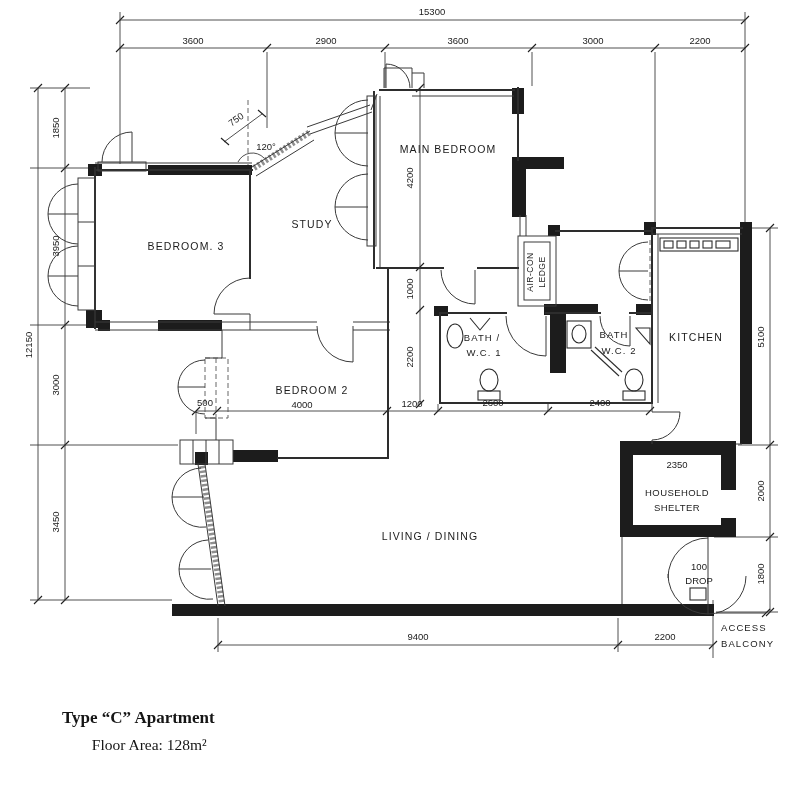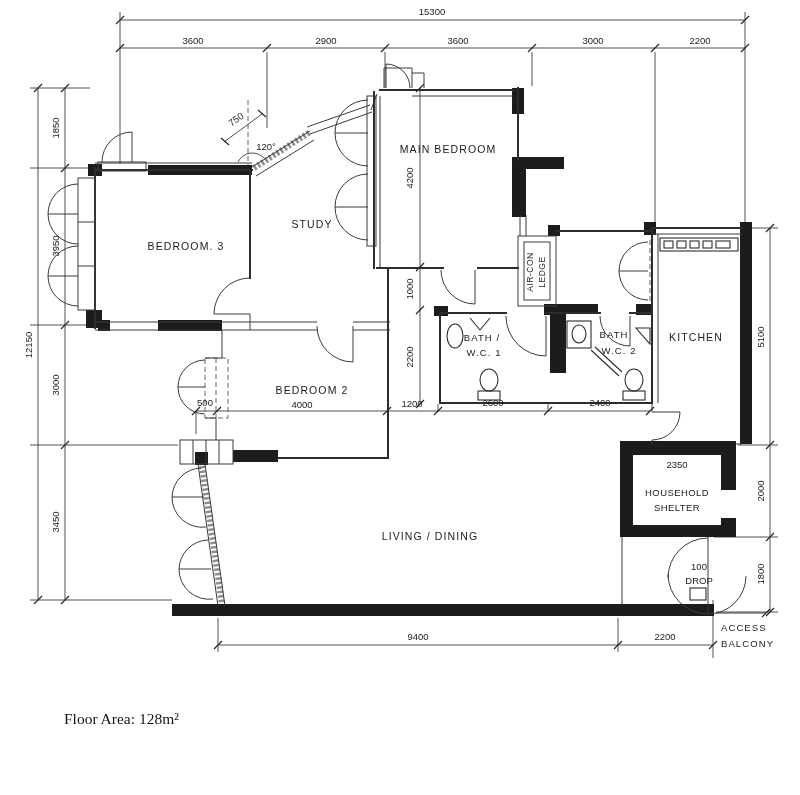--- a/index.html
+++ b/index.html
@@ -15,21 +15,21 @@
   .wht{fill:#ffffff;stroke:none;}
   .dash{stroke:#555;stroke-width:0.9;stroke-dasharray:5 3;fill:none;}
   .band{stroke:#8f8f8f;stroke-width:6;stroke-dasharray:2.5 2;fill:none;}
   .fix{stroke:#2d2d2d;stroke-width:1.1;fill:none;}
   text{fill:#1b1b1b;}
   .dim{font-size:9.5px;text-anchor:middle;font-family:"Liberation Sans",sans-serif;}
   .room{font-size:10.5px;text-anchor:middle;letter-spacing:1.1px;font-family:"Liberation Sans",sans-serif;}
   .titleblock{position:absolute;left:62px;top:708px;color:#151515;font-family:"Liberation Serif",serif;}
   .tb1{font-weight:bold;font-size:17px;margin:0 0 8px 0;}
   .tb2{font-size:15.5px;margin:0 0 3px 0;}
-  .tb3{font-size:15.5px;margin:2px;}
+  .tb3{font-size:15.5px;margin:8px;text-align:right;}
 </style>
 </head>
 <body>
 
 <div class="plan-wrap">
 <svg width="800" height="795" viewBox="0 0 800 795">
 
   <g>
 
     <line class="d" x1="120" y1="20" x2="745" y2="20"></line>
@@ -361,15 +361,16 @@
     <text class="room" style="font-size:8.5px;letter-spacing:0.5px" x="545" y="272" transform="rotate(-90 545 272)">LEDGE</text>
     <text class="room" x="430" y="540">LIVING / DINING</text>
     <text class="room" style="font-size:9.5px;letter-spacing:0.4px" x="677" y="496">HOUSEHOLD</text>
     <text class="room" style="font-size:9.5px;letter-spacing:0.4px" x="677" y="511">SHELTER</text>
     <text class="room" style="text-anchor:start;font-size:9.5px" x="721" y="631">ACCESS</text>
     <text class="room" style="text-anchor:start;font-size:9.5px" x="721" y="647">BALCONY</text>
   </g>
 </svg>
 
   <div class="titleblock">
+    <p class="tb1">Type “C” Apartment</p>
     <p class="tb3">Floor Area: 128m²</p>
   </div>
 </div>
 
 </body></html>

